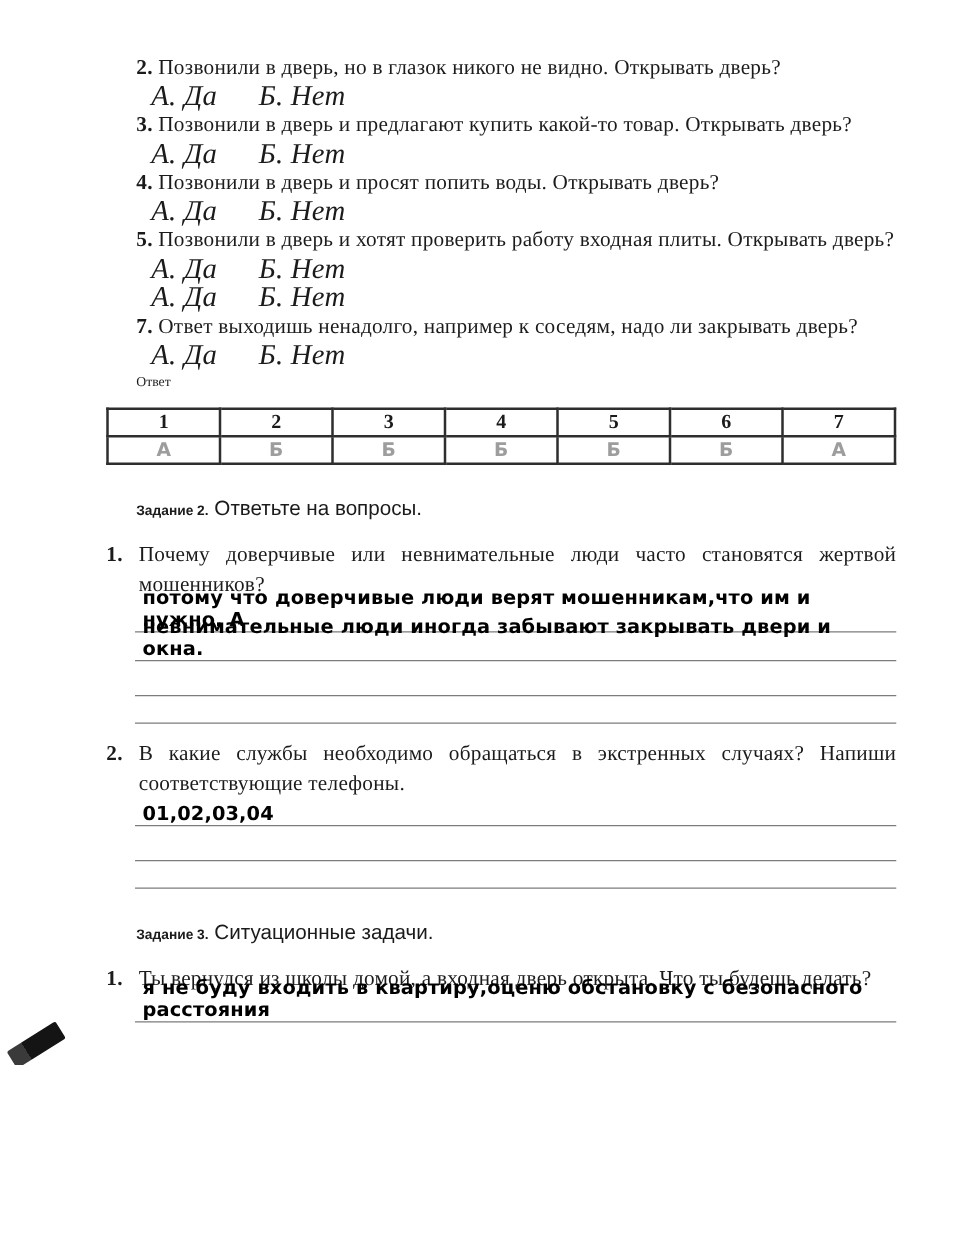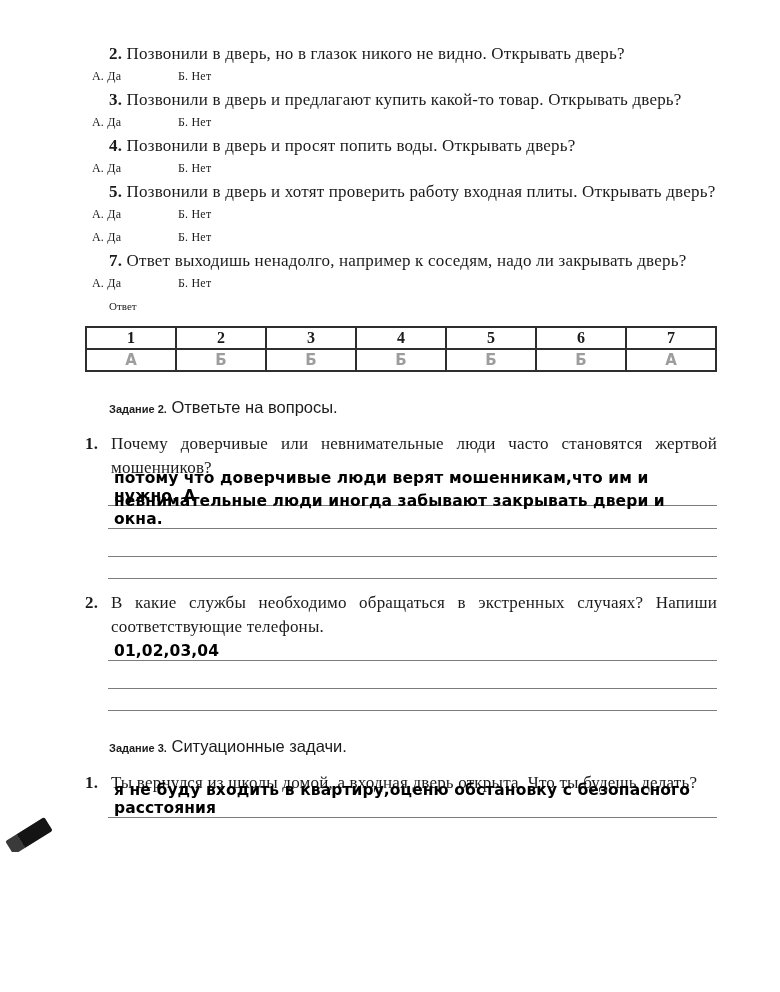--- a/index.html
+++ b/index.html
@@ -17,21 +17,21 @@
     position: absolute;
     left: 85px;
     top: 42px;
     width: 632px;
   }
   .bold { font-weight: bold; }
 
   
   .q { font-size: 17px; line-height: 23px; letter-spacing: 0.2px; }
   .q .qtext { text-align: justify; text-indent: 24px; }
-  .opts { margin-left: 7px; font-size: 12px; line-height: 23px; }
+  .opts { margin-left: 36px; font-size: 23px; line-height: 23px; font-style: italic; }
   .opt-a { display: inline-block; width: 86px; }
   .answer-label { margin-left: 24px; font-size: 11px; line-height: 23px; }
 
   
   table.ans {
     width: 100%;
     border-collapse: collapse;
     table-layout: fixed;
     margin-top: 8px;
   }

